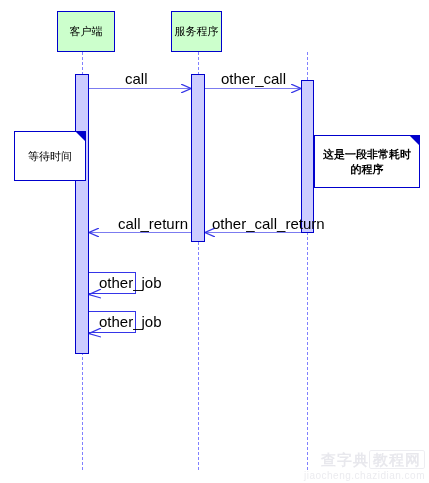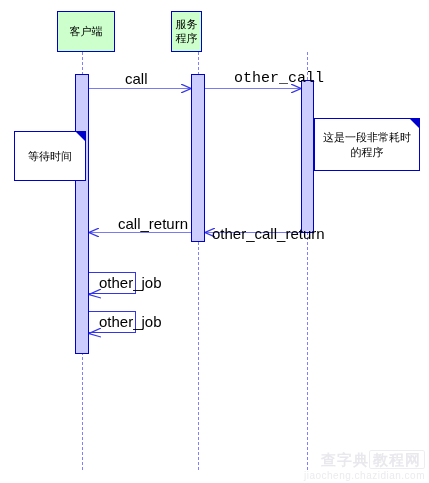--- a/index.html
+++ b/index.html
@@ -143,21 +143,21 @@
 <div id="canvas">
 
   <div class="lifeline" style="left:82px;  top:52px; height:418px;"></div>
   <div class="lifeline" style="left:198px; top:52px; height:418px;"></div>
   <div class="lifeline" style="left:307px; top:52px; height:418px;"></div>
 
   <div class="lifeline-head" style="left:57px; top:11px; width:58px; height:41px;align-items:center;">
     <span>客户端</span>
   </div>
 
-  <div class="lifeline-head" style="left:171px; top:11px; width:31px; height:41px;">
+  <div class="lifeline-head" style="left:171px; top:11px; width:51px; height:41px;">
     <span>服务程序</span>
   </div>
 
 
   <div class="activation" style="left:75px; top:74px; width:14px; height:280px;"></div>
 
   <div class="activation" style="left:191px; top:74px; width:14px; height:168px;"></div>
 
   <div class="activation" style="left:301px; top:80px; width:13px; height:153px;"></div>
 
@@ -168,29 +168,29 @@
     </svg>
   </div>
   <div class="msg-label" style="left:125px; top:70px;">call</div>
 
   <div class="msg-line" style="left:205px; top:88px; width:96px;"></div>
   <div class="openhead" style="left:291px; top:84px;">
     <svg width="10" height="9" viewBox="0 0 10 9">
       <path d="M0,0 L10,4.5 L0,9" fill="none" stroke="#3535e8" stroke-width="1.2"></path>
     </svg>
   </div>
-  <div class="msg-label" style="left:234px; top:70px;font-family:Liberation Mono, monospace;">other_call</div>
+  <div class="msg-label" style="left:221px; top:70px;">other_call</div>
 
   <div class="msg-line" style="left:205px; top:232px; width:96px;"></div>
   <div class="openhead" style="left:205px; top:228px;">
     <svg width="10" height="9" viewBox="0 0 10 9">
       <path d="M10,0 L0,4.5 L10,9" fill="none" stroke="#3535e8" stroke-width="1.2"></path>
     </svg>
   </div>
-  <div class="msg-label" style="left:212px; top:215px;margin-top:10px;">other_call_return</div>
+  <div class="msg-label" style="left:212px; top:215px;">other_call_return</div>
 
   <div class="msg-line" style="left:89px; top:232px; width:102px;"></div>
   <div class="openhead" style="left:89px; top:228px;">
     <svg width="10" height="9" viewBox="0 0 10 9">
       <path d="M10,0 L0,4.5 L10,9" fill="none" stroke="#3535e8" stroke-width="1.2"></path>
     </svg>
   </div>
   <div class="msg-label" style="left:118px; top:215px;text-align:right;">call_return</div>
 
   <div class="selfcall" style="left:89px; top:272px; width:47px; height:22px;"></div>
@@ -209,21 +209,21 @@
   </div>
   <div class="msg-label" style="left:99px; top:313px;">other_job</div>
 
   <div class="note" style="left:14px; top:131px; width:72px; height:50px;">
     <span class="note-fold">
       <span class="note-fold-inner"></span>
     </span>
     <span class="note-text">等待时间</span>
   </div>
 
-  <div class="note" style="left:314px; top:118px; width:106px; height:53px;">
+  <div class="note" style="left:314px; top:135px; width:106px; height:53px;font-weight:bold;">
     <span class="note-fold">
       <span class="note-fold-inner"></span>
     </span>
     <span class="note-text">这是一段非常耗时的程序</span>
   </div>
 
   <div id="watermark">
     <div class="wm-cn">
       <span>查字典</span><span class="wm-box">教程网</span>
     </div>

